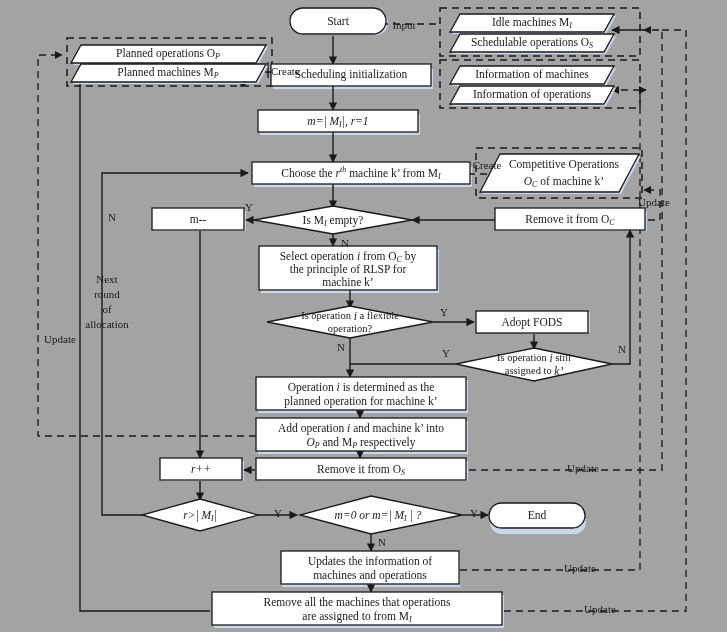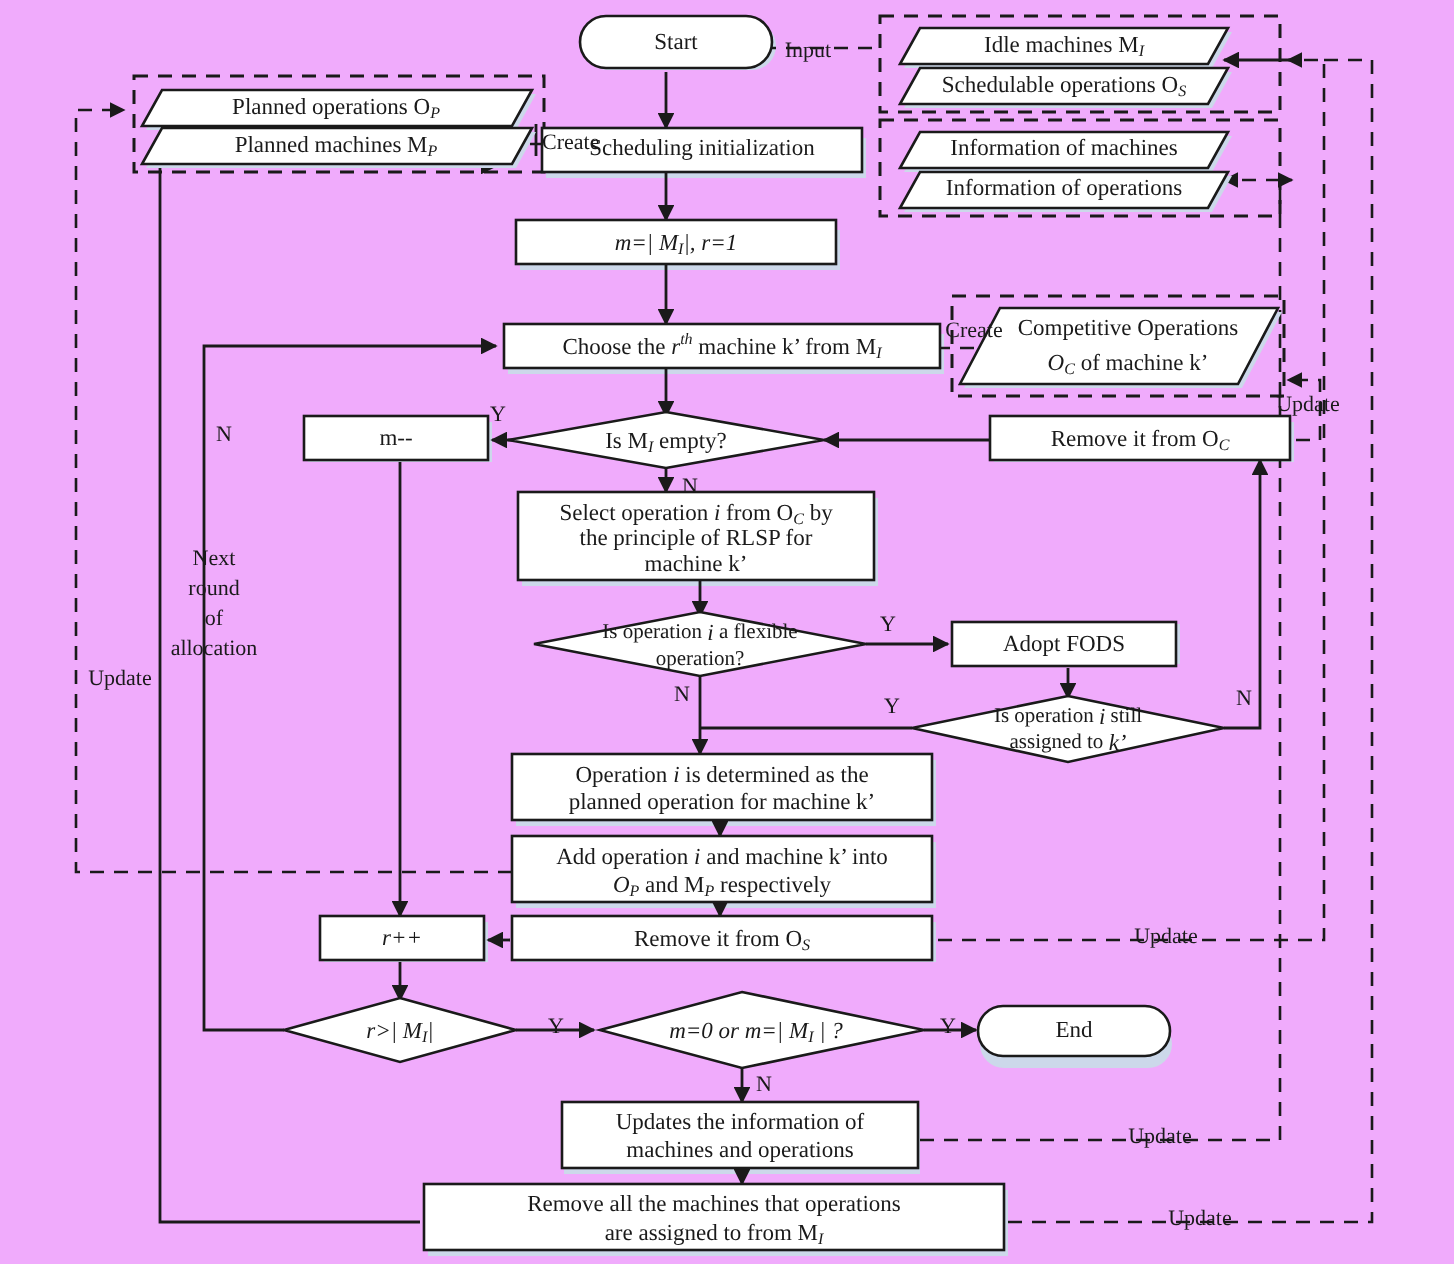--- a/index.html
+++ b/index.html
@@ -1,16 +1,16 @@
 <!DOCTYPE html>
 <html><head>
 <meta charset="utf-8">
 <style>
   html,body{margin:0;padding:0;background:#ffffff;}
-  #stage{position:relative;width:727px;height:632px;background:#f0abfc;
+  #stage{position:relative;width:727px;height:632px;background:#a3a3a3;
          font-family:"Liberation Serif", serif;overflow:hidden;}
   svg{position:absolute;left:0;top:0;width:727px;height:632px;}
   text{dominant-baseline:middle;}
 </style>
 </head>
 <body>
 
 <div id="stage">
 <svg viewBox="0 0 727 632" xmlns="http://www.w3.org/2000/svg">
   <defs>

